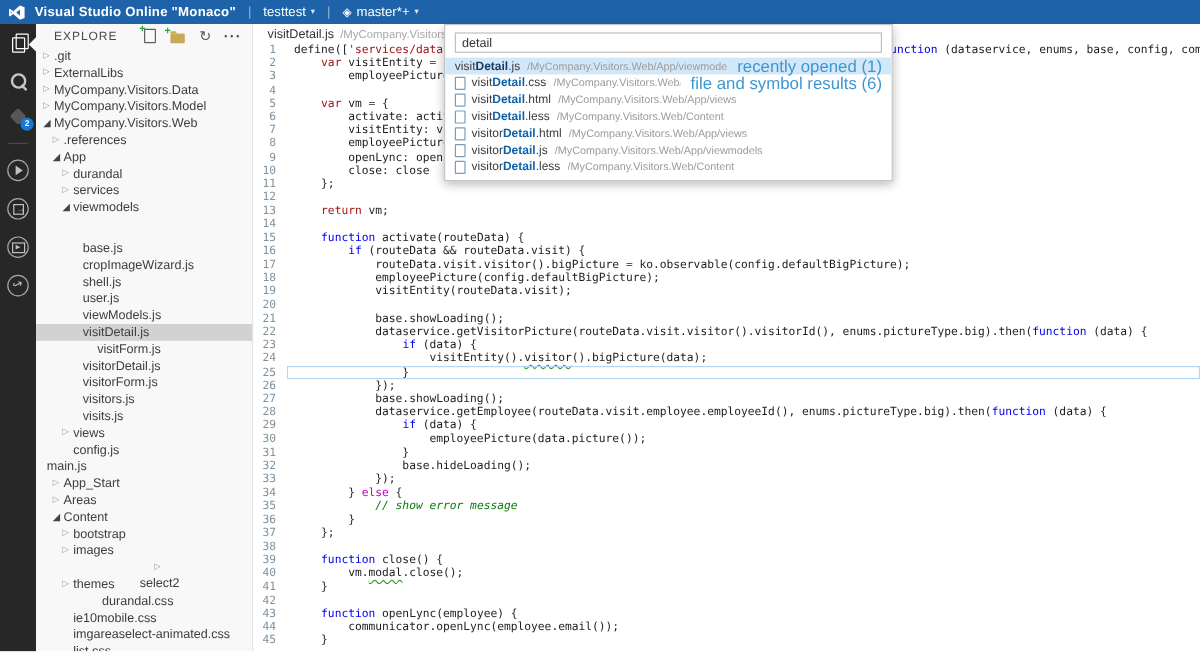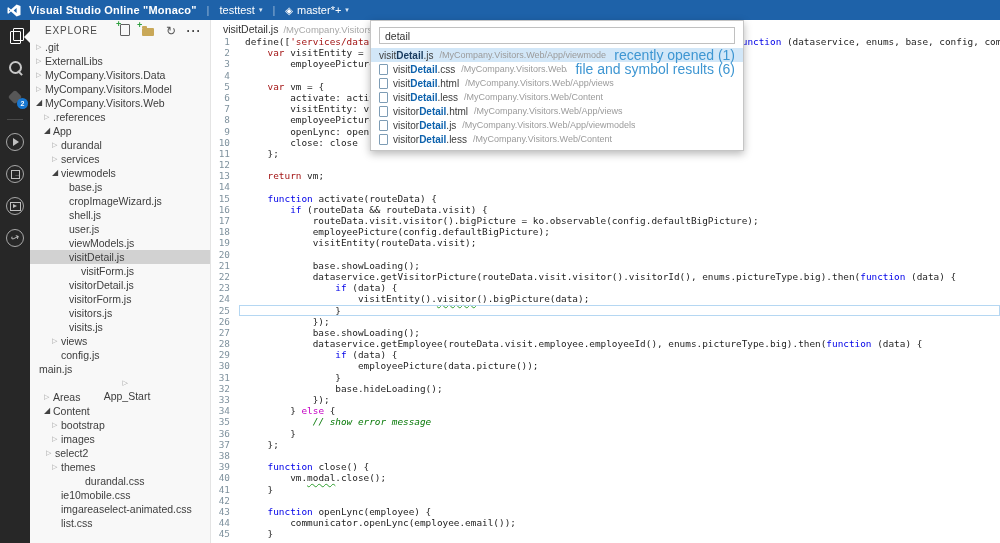--- a/index.html
+++ b/index.html
@@ -190,21 +190,21 @@
           <span class="tlabel">durandal</span>
         </div>
         <div class="tree-item" style="padding-left: 22px;">
           <span class="arrow collapsed">▷</span>
           <span class="tlabel">services</span>
         </div>
         <div class="tree-item" style="padding-left: 22px;">
           <span class="arrow expanded">◢</span>
           <span class="tlabel">viewmodels</span>
         </div>
-        <div class="tree-item" style="padding-left: 30px;">
+        <div class="tree-item" style="padding-left: 30px; margin-top: 20px;">
           <span class="arrow file"></span>
           <span class="tlabel">base.js</span>
         </div>
         <div class="tree-item" style="padding-left: 30px;">
           <span class="arrow file"></span>
           <span class="tlabel">cropImageWizard.js</span>
         </div>
         <div class="tree-item" style="padding-left: 30px;">
           <span class="arrow file"></span>
           <span class="tlabel">shell.js</span>
@@ -246,41 +246,41 @@
           <span class="tlabel">views</span>
         </div>
         <div class="tree-item" style="padding-left: 22px;">
           <span class="arrow file"></span>
           <span class="tlabel">config.js</span>
         </div>
         <div class="tree-item" style="">
           <span class="arrow file"></span>
           <span class="tlabel">main.js</span>
         </div>
-        <div class="tree-item" style="padding-left: 14px; flex-direction: column;">
+        <div class="tree-item" style="padding-left: 14px;">
           <span class="arrow collapsed">▷</span>
           <span class="tlabel">App_Start</span>
         </div>
         <div class="tree-item" style="padding-left: 14px;">
           <span class="arrow collapsed">▷</span>
           <span class="tlabel">Areas</span>
         </div>
         <div class="tree-item" style="padding-left: 14px;">
           <span class="arrow expanded">◢</span>
           <span class="tlabel">Content</span>
         </div>
         <div class="tree-item" style="padding-left: 22px;">
           <span class="arrow collapsed">▷</span>
           <span class="tlabel">bootstrap</span>
         </div>
         <div class="tree-item" style="padding-left: 22px;">
           <span class="arrow collapsed">▷</span>
           <span class="tlabel">images</span>
         </div>
-        <div class="tree-item" style="padding-left: 16px;">
+        <div class="tree-item" style="padding-left: 26px; flex-direction: column;">
           <span class="arrow collapsed">▷</span>
           <span class="tlabel">select2</span>
         </div>
         <div class="tree-item" style="padding-left: 22px;">
           <span class="arrow collapsed">▷</span>
           <span class="tlabel">themes</span>
         </div>
         <div class="tree-item" style="padding-left: 22px; margin-left: 24px;">
           <span class="arrow file"></span>
           <span class="tlabel">durandal.css</span>

